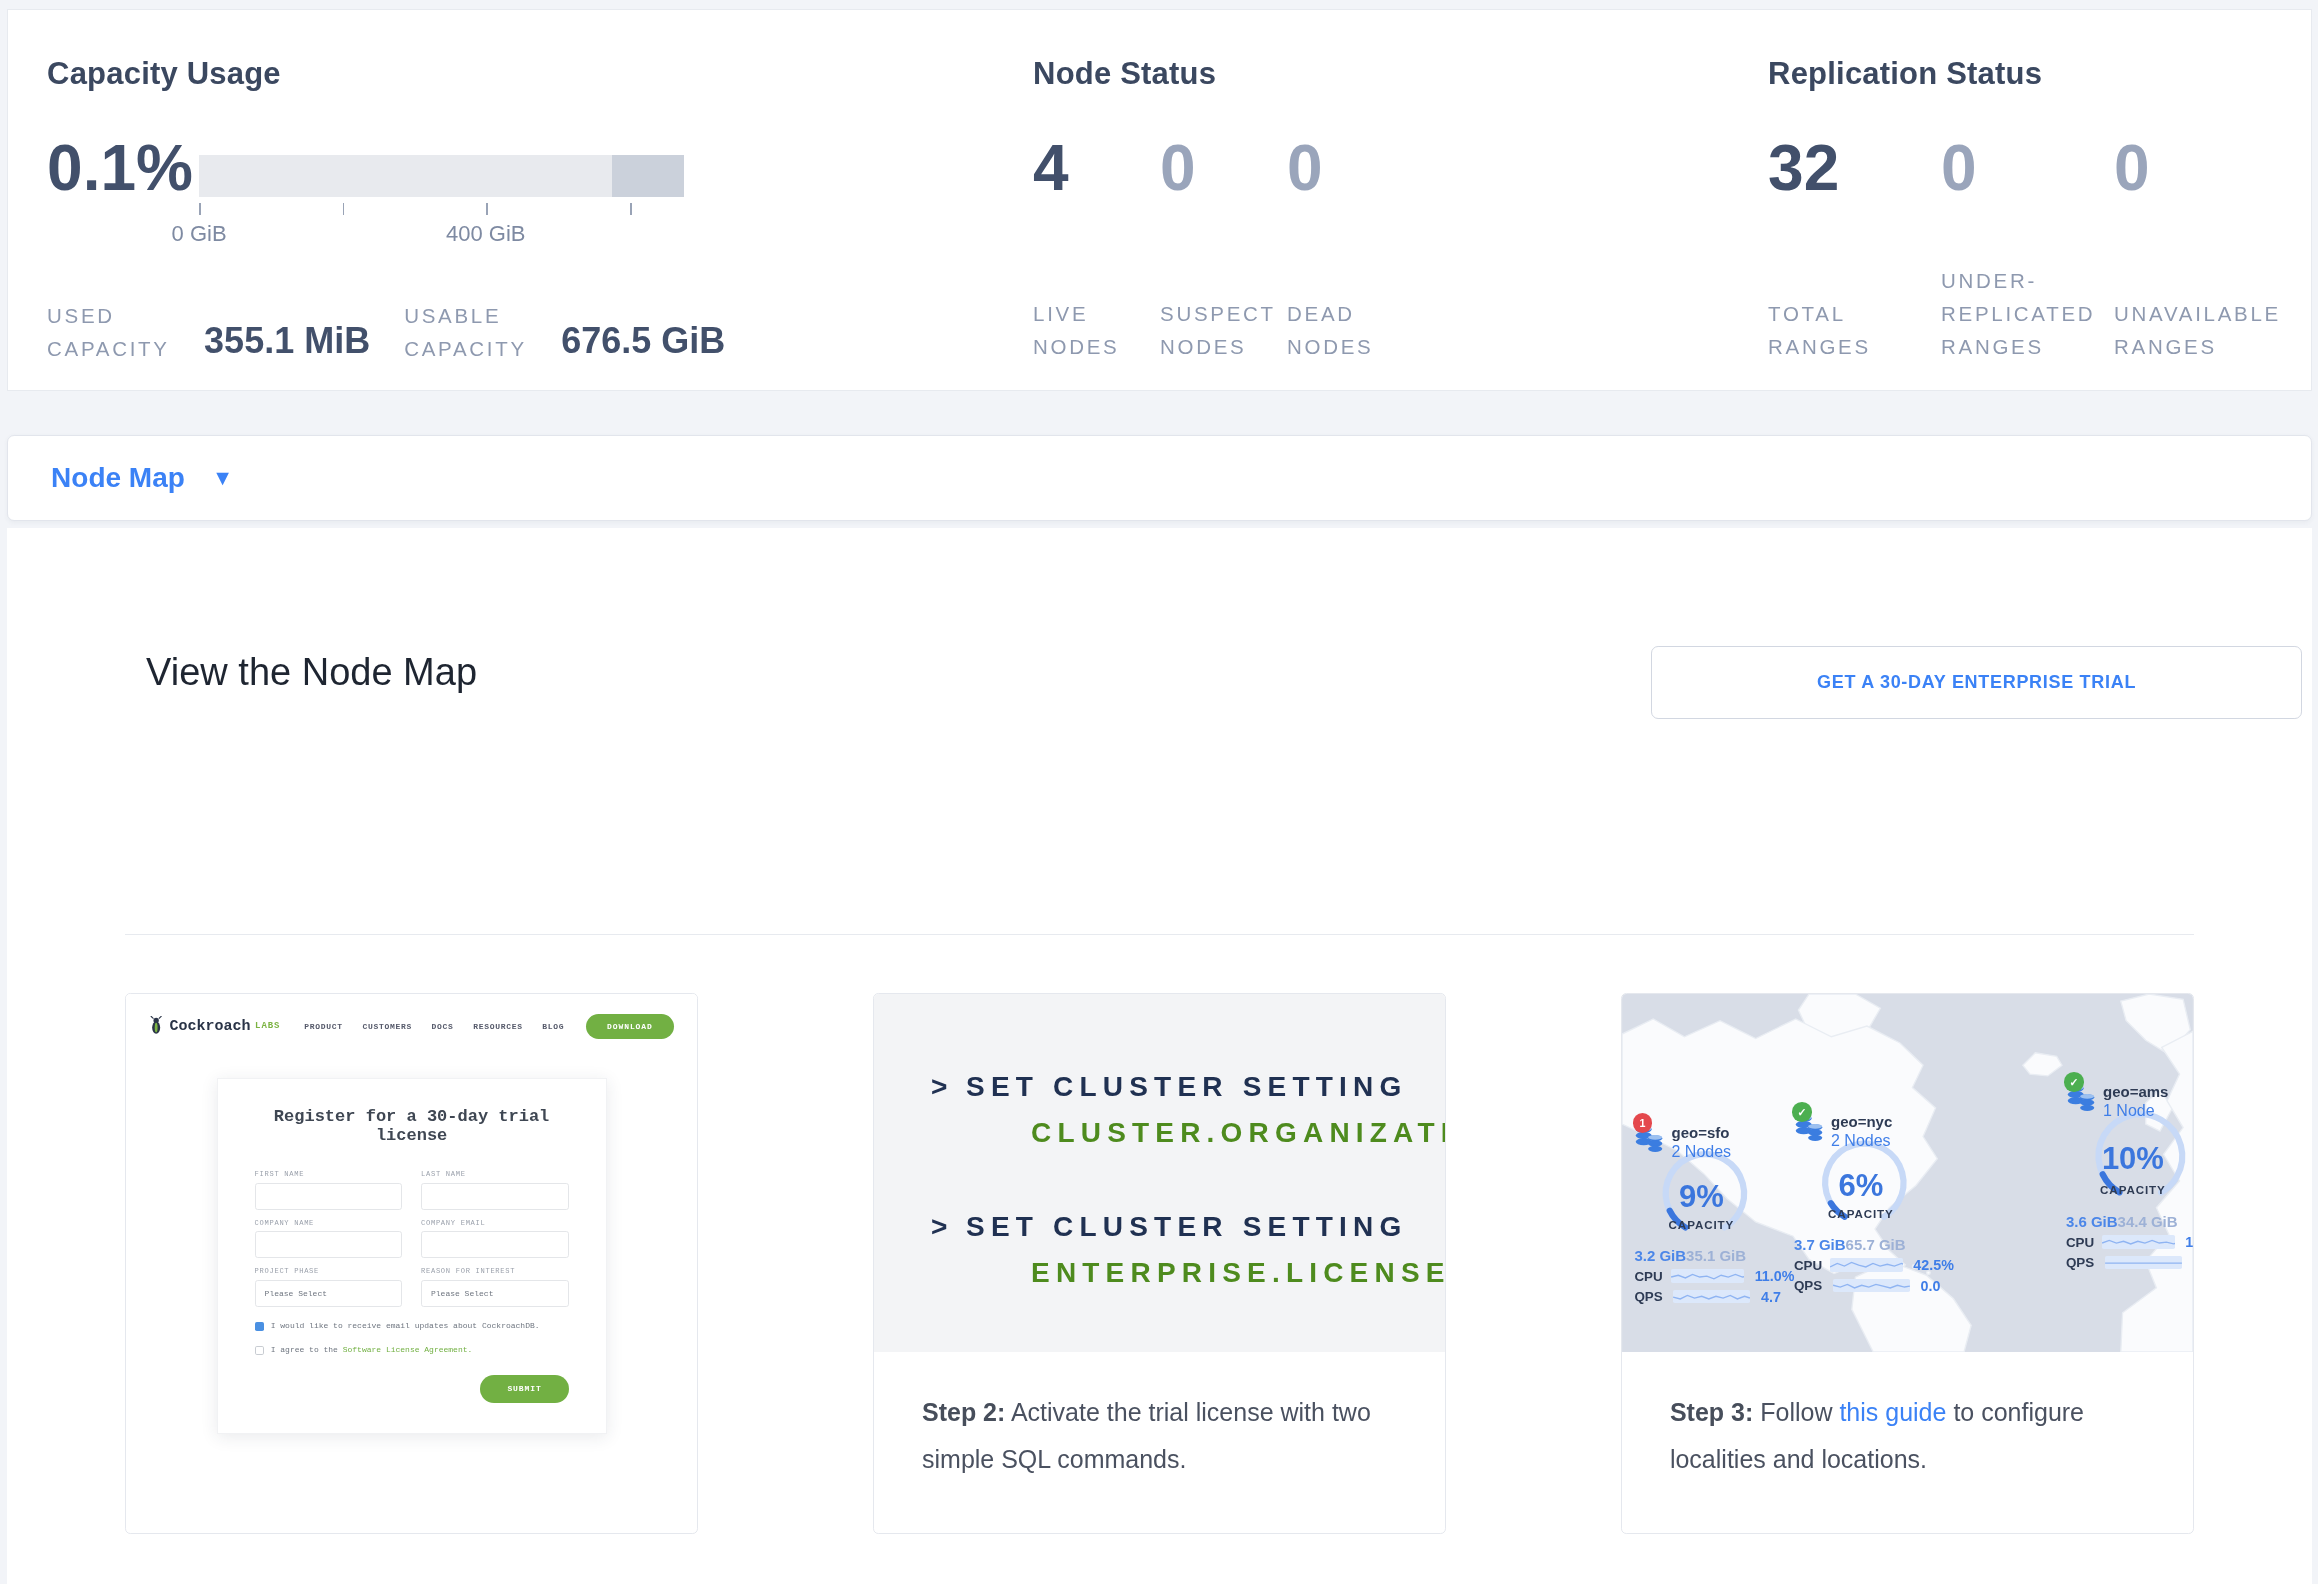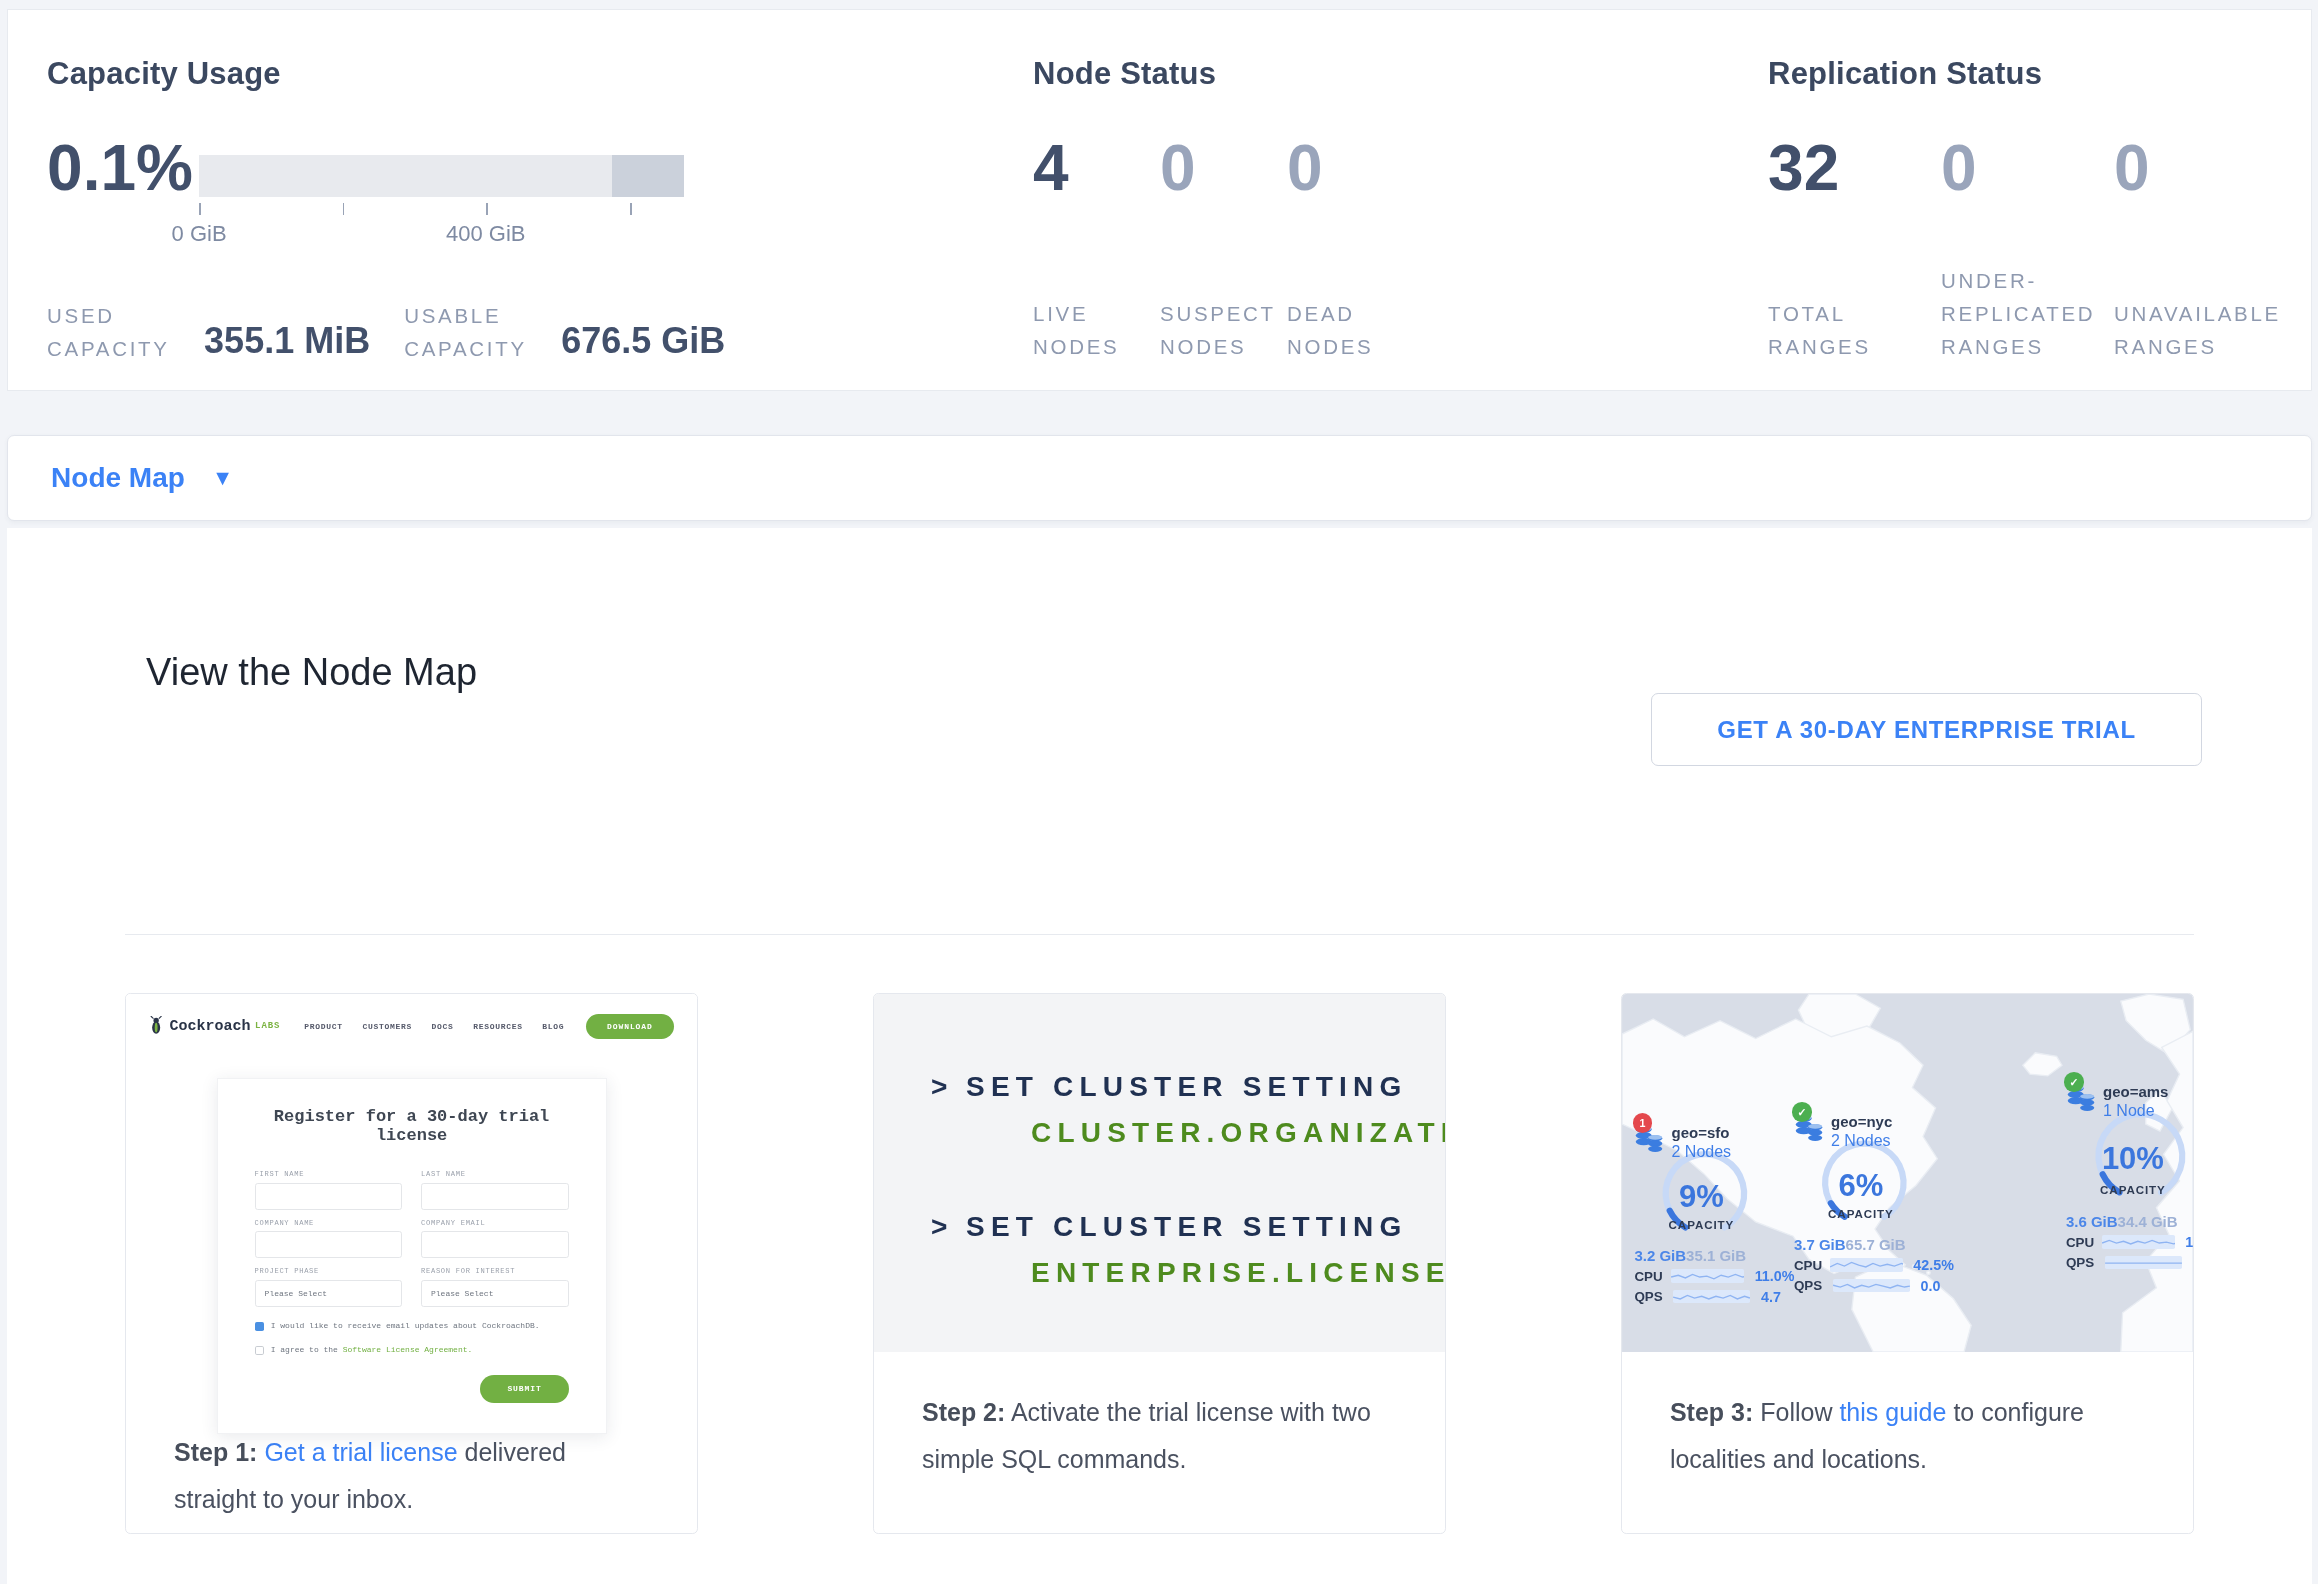--- a/index.html
+++ b/index.html
@@ -58,25 +58,25 @@
   .nodemap-caret { color:#3b82f6; font-size:21.4px; margin-left:27px; }
 
   
   .main-panel {
     position:absolute; top:528px; left:7.1px; right:7.1px; bottom:0;
     background:#fff;
   }
   .view-heading { position:absolute; left:118px; top:123px; font-size:38px; font-weight:500; color:#1e2531;margin-left:21px; }
   .view-desc { position:absolute; left:118px; top:182px; width:847px; font-size:25px; line-height:47px; color:#454d5c; }
   .trial-btn {
-    position:absolute; left:1644px; top:118px; width:551px; height:73px;
+    position:absolute; left:1644px; top:118px; width:651px; height:73px;
     background:#fff; border:1.8px solid #d2d7e1; border-radius:7.1px;
-    color:#3b82f6; font-size:24px; font-weight:600; letter-spacing:0.7px;
+    color:#3b82f6; font-size:18px; font-weight:600; letter-spacing:0.7px;
     font-family:"Liberation Sans", sans-serif; cursor:pointer;
-    display:flex; align-items:center; justify-content:center; white-space:nowrap;margin-top:47px;
+    display:flex; align-items:center; justify-content:center; white-space:nowrap;
   }
   .divider { position:absolute; left:118px; right:118px; top:406px; border-top:1.8px solid #e7eaef; }
 
   .cards { position:absolute; left:118px; right:118px; top:465px; display:flex; justify-content:space-between; }
   .card {
     width:573px; height:541px; background:#fff;
     border:0.9px solid #e5e8ee; border-radius:5.3px;
     display:flex; flex-direction:column; overflow:hidden;
   }
   .card-top { height:398px; position:relative; }
@@ -289,23 +289,20 @@
               <span>I would like to receive email updates about CockroachDB.</span>
             </div>
             <div class="ms-check-row">
               <span class="ms-box empty"></span>
               <span><span>I agree to the </span><span class="ms-green-link">Software License Agreement.</span></span>
             </div>
             <span class="ms-submit">SUBMIT</span>
           </div>
         </div>
       </div>
-      <div class="card-caption">
-        <b>Step 1:</b><span> </span><a>Get a trial license</a><span> delivered straight to your inbox.</span>
-      </div>
     </div>
 
     <div class="card">
       <div class="card-top code-area">
         <div class="code-line" style="left:57px; top:77px;"><span class="prompt">&gt;</span><span>SET CLUSTER SETTING</span></div>
         <div class="code-line green" style="left:157px; top:123px;">CLUSTER.ORGANIZATION =</div>
         <div class="code-line" style="left:57px; top:217px;"><span class="prompt">&gt;</span><span>SET CLUSTER SETTING</span></div>
         <div class="code-line green" style="left:157px; top:263px;">ENTERPRISE.LICENSE =</div>
       </div>
       <div class="card-caption">

